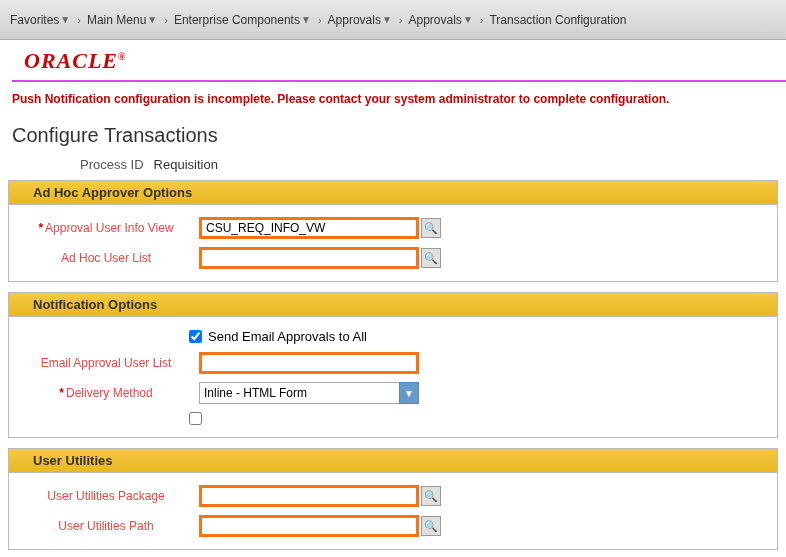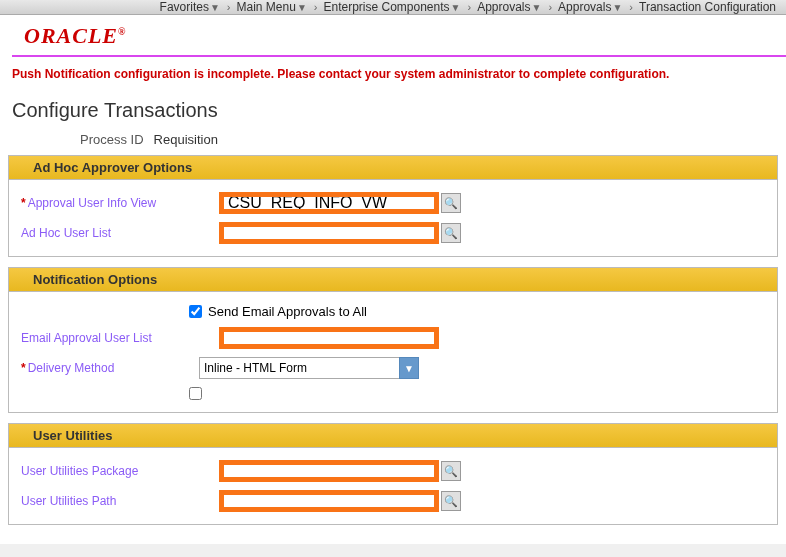--- a/index.html
+++ b/index.html
@@ -11,25 +11,24 @@
       height: 557px;
       overflow: hidden;
     }
 
     
     .nav-bar {
       background: linear-gradient(to bottom, #e8e8e8, #d0d0d0);
       border-bottom: 1px solid #aaa;
       display: flex;
       align-items: center;
-      height: 15px;
+      height: 40px;
       padding: 0 6px;
       font-size: 12px;
       color: #333;
-      justify-content: flex-end;
     }
     .nav-item {
       display: flex;
       align-items: center;
       padding: 0 4px;
       cursor: pointer;
       white-space: nowrap;
     }
     .nav-separator {
       color: #666;
@@ -131,42 +130,41 @@
 
     
     .form-row {
       display: flex;
       align-items: center;
       padding: 4px 12px;
       min-height: 26px;
     }
 
     .form-label {
-      text-align: left;
+      text-align: center;
       min-width: 170px;
       margin-right: 8px;
-      color: #8b5cf6;
+      color: #ef4444;
       font-size: 12px;
     }
     .form-label-required::before {
       content: '*';
       color: #cc0000;
       font-weight: bold;
       margin-right: 2px;
     }
 
     
     .form-input {
-      border: 5px solid #f97316;
+      border: 3px solid #f97316;
       padding: 2px 4px;
-      font-size: 16px;
+      font-size: 12px;
       height: 22px;
       width: 220px;
       background: #fff;
-      margin-left: 20px;
     }
 
     
     .search-btn {
       background: #e0e0e0;
       border: 1px solid #999;
       width: 20px;
       height: 20px;
       margin-left: 2px;
       cursor: pointer;

